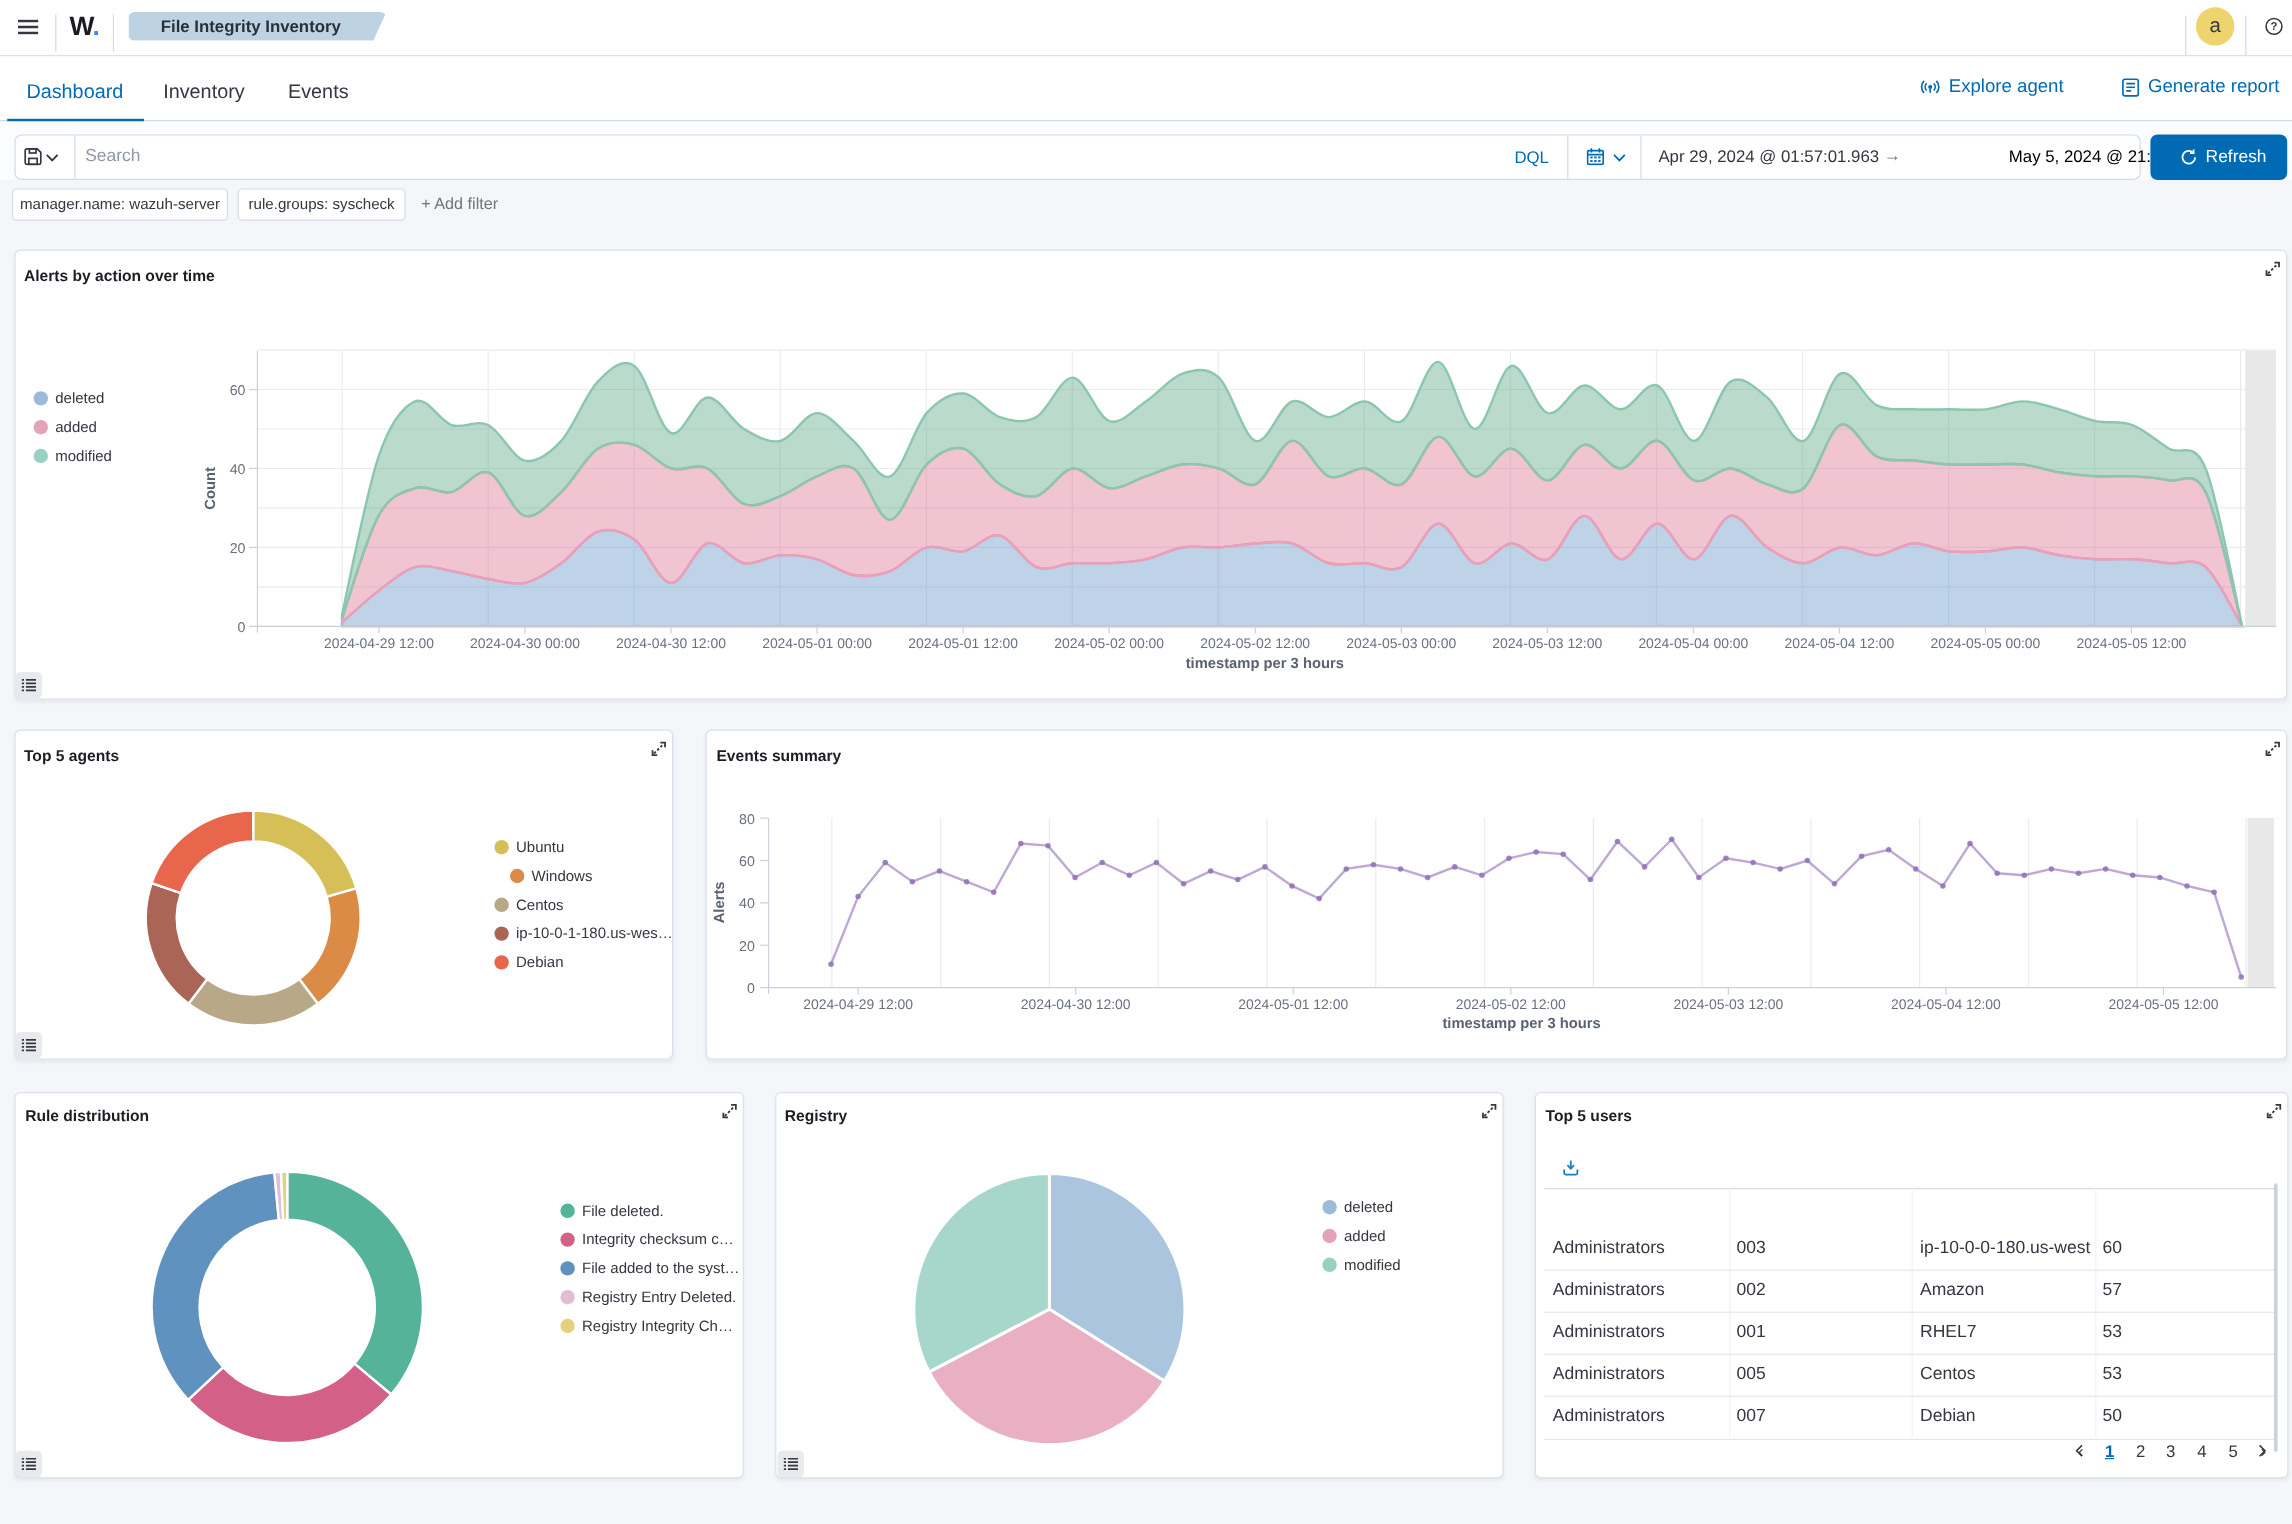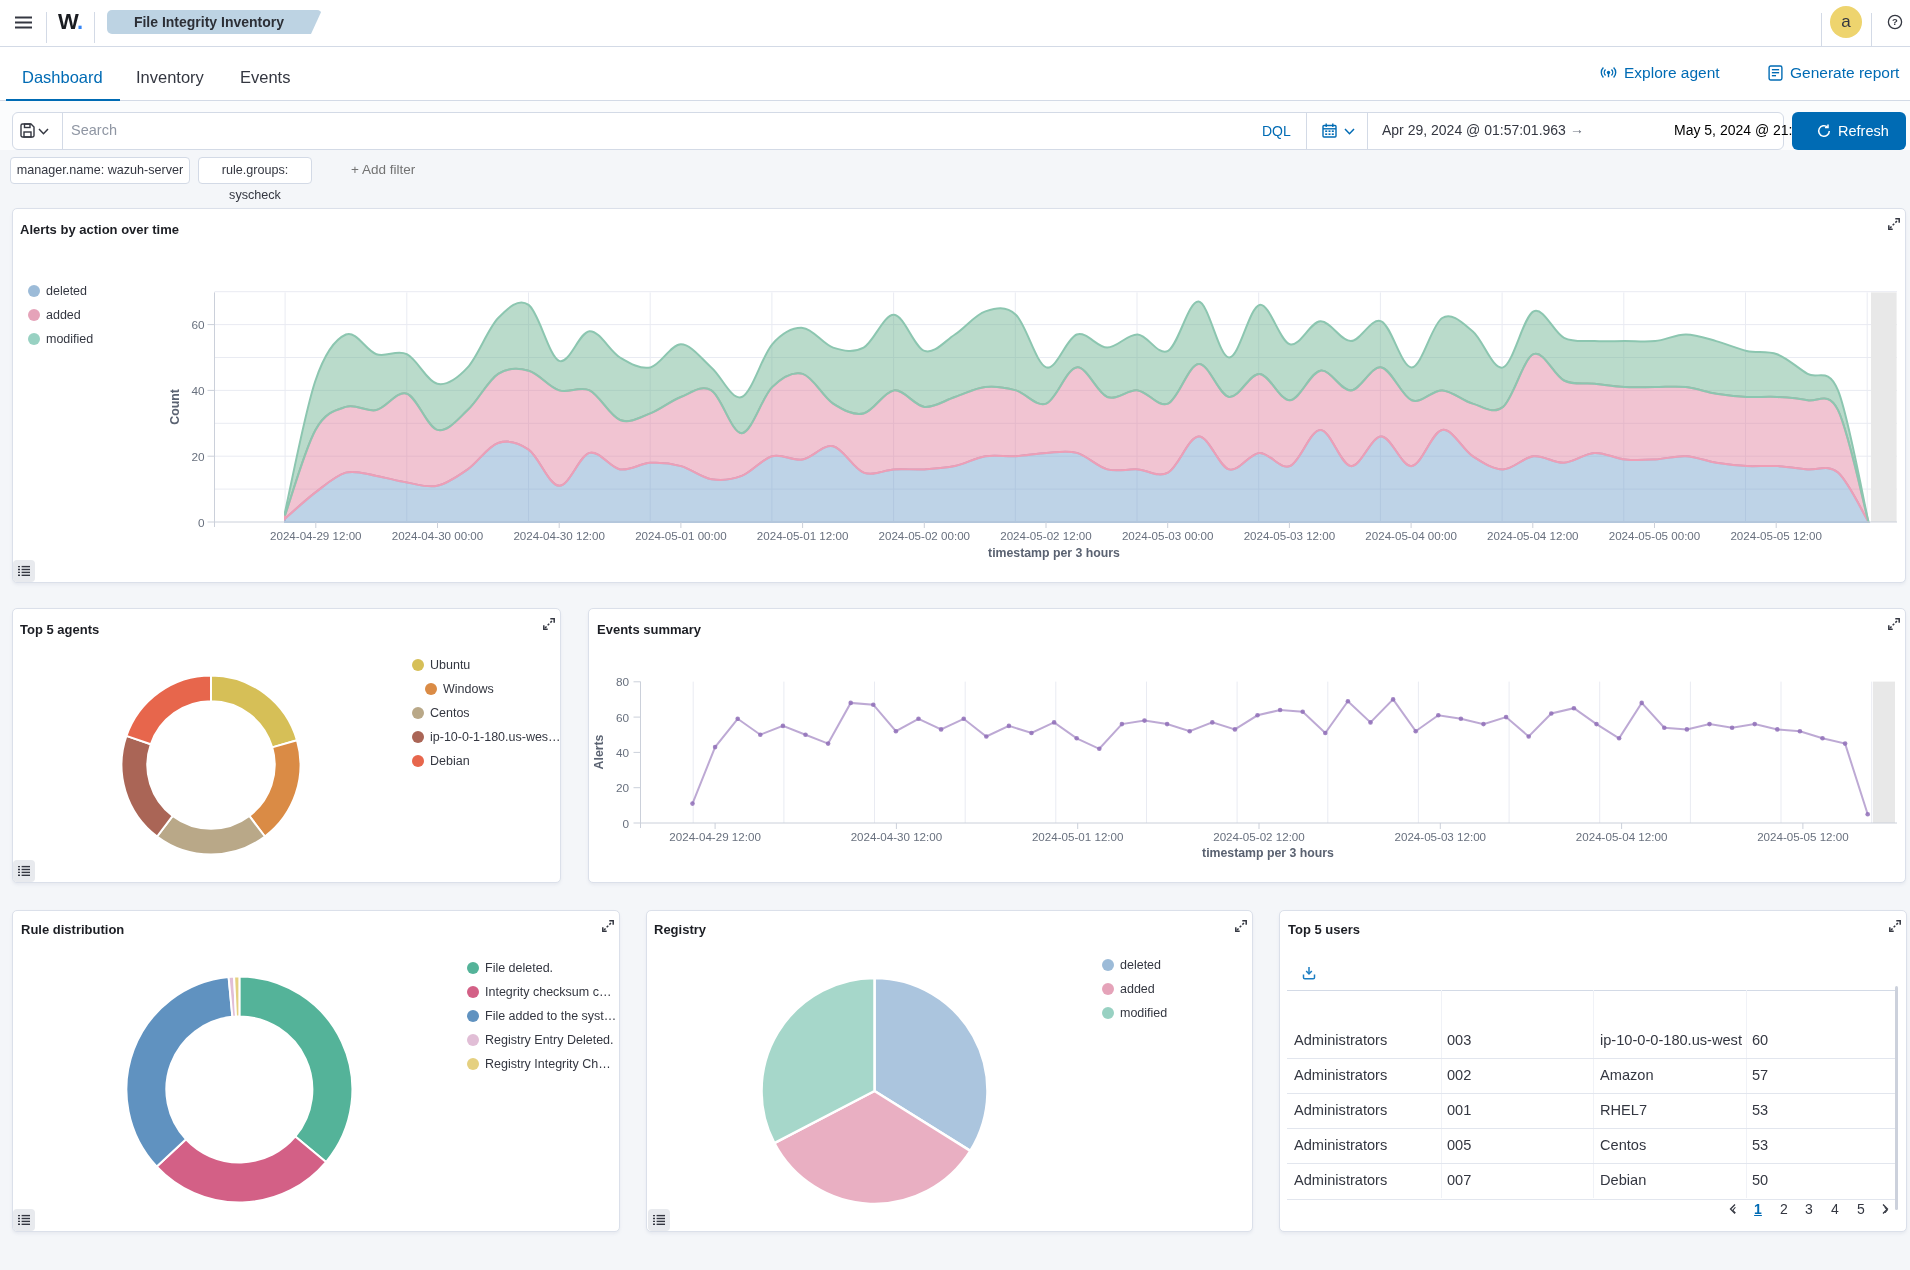--- a/index.html
+++ b/index.html
@@ -4,21 +4,21 @@
 * { margin:0; padding:0; box-sizing:border-box; }
 html,body { width:1910px; height:1270px; font-family:"Liberation Sans", sans-serif; background:#fff; overflow:hidden; }
 #root { position:relative; width:1910px; height:1270px; }
 .abs { position:absolute; }
 #bg { position:absolute; left:0; top:150px; width:1910px; height:1120px; background:#f4f6f9; }
 #bg2 { position:absolute; left:0; top:101px; width:1910px; height:49px; background:#fbfcfd; }
 .panel { position:absolute; background:#fff; border:1px solid #dbe0ea; border-radius:5px; box-shadow:0 2px 3px rgba(130,142,164,0.10); }
 .ptitle { position:absolute; font-size:13px; font-weight:700; color:#1c1e24; }
 .exicon { position:absolute; }
 .listbtn { position:absolute; width:22px; height:22px; background:#e8eaee; border-radius:4px; display:flex; align-items:center; justify-content:center; }
-.leg { position:absolute; display:flex; align-items:center; font-size:12.5px; color:#343741; white-space:nowrap; }
+.leg { position:absolute; display:flex; align-items:center; font-size:12.5px; color:#343741; white-space:nowrap;margin-top:41px; }
 .leg .dot { border-radius:50%; margin-right:6px; display:inline-block; flex:none; }
 .tick { font-size:11.6px; fill:#68707e; font-family:"Liberation Sans",sans-serif; }
 .ticky { font-size:11.8px; fill:#68707e; font-family:"Liberation Sans",sans-serif; }
 .axtitle { font-size:12.3px; font-weight:700; fill:#5a6271; font-family:"Liberation Sans",sans-serif; }
 .trow span { position:absolute; font-size:14.6px; color:#343741; }
 .trow { position:absolute; height:35.2px; line-height:35.2px; }
 .trow span { line-height:35.2px; }
 .hline { position:absolute; height:1px; background:#e2e6ee; }
 .vline { position:absolute; width:1px; background:#f0f2f7; }
 .pag { position:absolute; top:1197px; width:24px; height:24px; text-align:center; line-height:24px; font-size:14px; color:#343741; }
@@ -110,21 +110,21 @@
 <div class="abs" style="left:1570px;top:121px;font-size:14px;color:#69707d">→</div>
 <div class="abs" style="left:1674px;top:122px;font-size:14px;color:#000000">May 5, 2024 @ 21:23:26.697</div>
 <div class="abs" style="left:1792px;top:112px;width:114px;height:38px;background:#006BB4;border-radius:6px"></div>
 <svg class="abs" style="left:1817px;top:124px" width="14" height="14" viewBox="0 0 14 14" fill="none" stroke="#fff" stroke-width="1.5">
       <path d="M12.3 7 a5.3 5.3 0 1 1 -1.8-4"></path>
       <path d="M11 0.5 L11 3.5 L8 3.5" fill="none"></path>
     </svg>
 <div class="abs" style="left:1838px;top:123px;font-size:14.5px;color:#fff">Refresh</div>
 
 <div class="abs" style="left:10px;top:157px;width:180px;height:27px;background:#fff;border:1px solid #d3dae6;border-radius:4px;line-height:25px;text-align:center;font-size:12.6px;color:#343741">manager.name: wazuh-server</div>
-<div class="abs" style="left:198px;top:157px;width:114px;height:27px;background:#fff;border:1px solid #d3dae6;border-radius:4px;line-height:25px;text-align:center;font-size:12.6px;color:#343741">rule.groups: syscheck</div>
+<div class="abs" style="left:198px;top:157px;width:140px;height:27px;background:#fff;border:1px solid #d3dae6;border-radius:4px;line-height:25px;text-align:center;font-size:12.6px;color:#343741">rule.groups: syscheck</div>
 <div class="abs" style="left:351px;top:162px;font-size:13.5px;color:#737373">+ Add filter</div>
 
 <div class="panel" style="left:12px;top:208px;width:1894px;height:375px"></div>
 <div class="ptitle" style="left:20px;top:222px">Alerts by action over time</div>
 <svg class="exicon" style="left:1887px;top:217px" width="14" height="14" viewBox="0 0 14 14">
 <g fill="none" stroke="#343741" stroke-width="1.5">
 <path d="M8.3 1.8 H12.2 V5.7"></path>
 <path d="M5.7 12.2 H1.8 V8.3"></path>
 <path d="M3 11 L11 3" stroke-dasharray="2.2 1.6"></path>
 </g>

